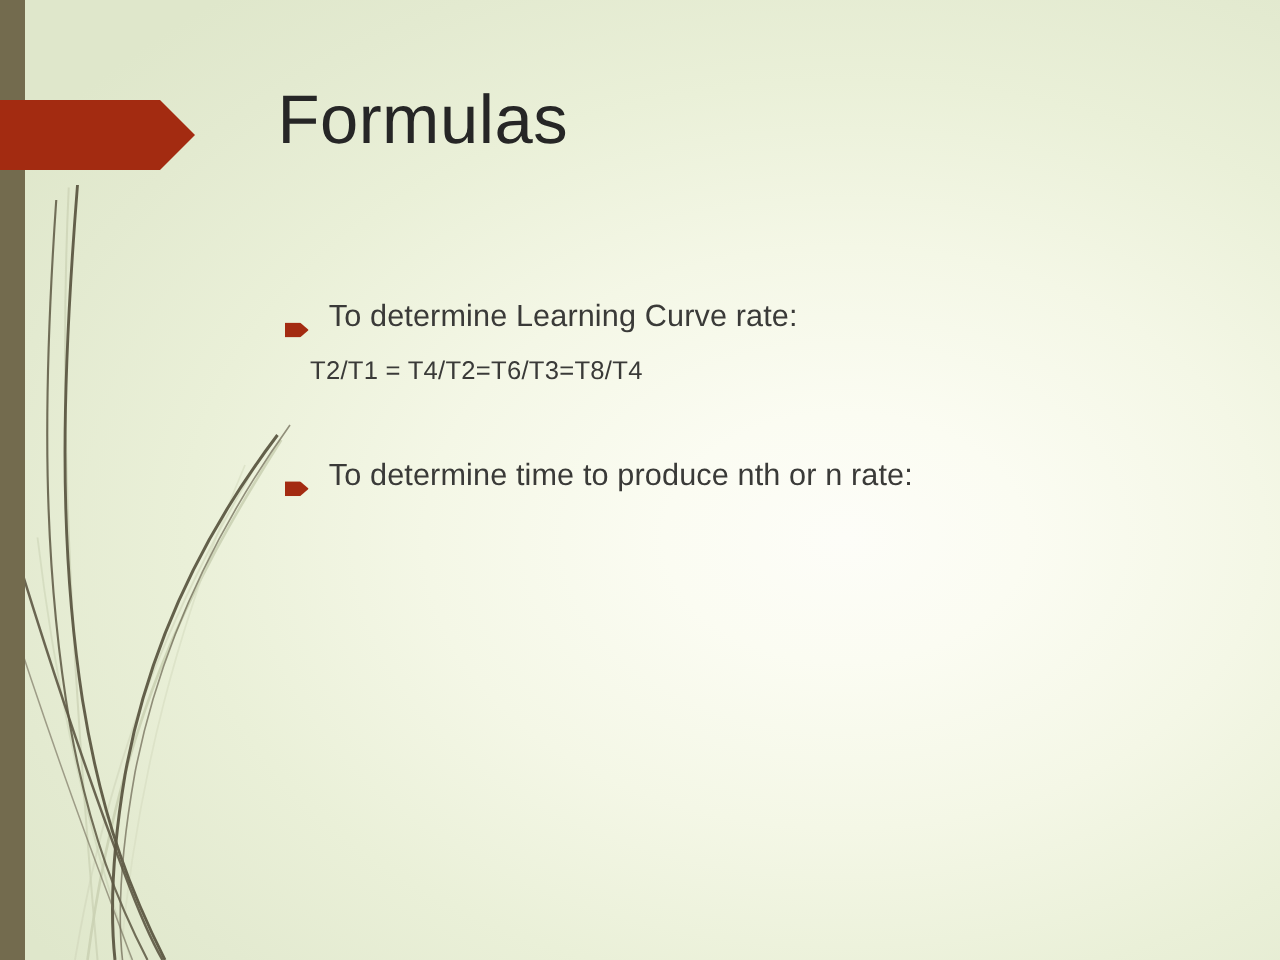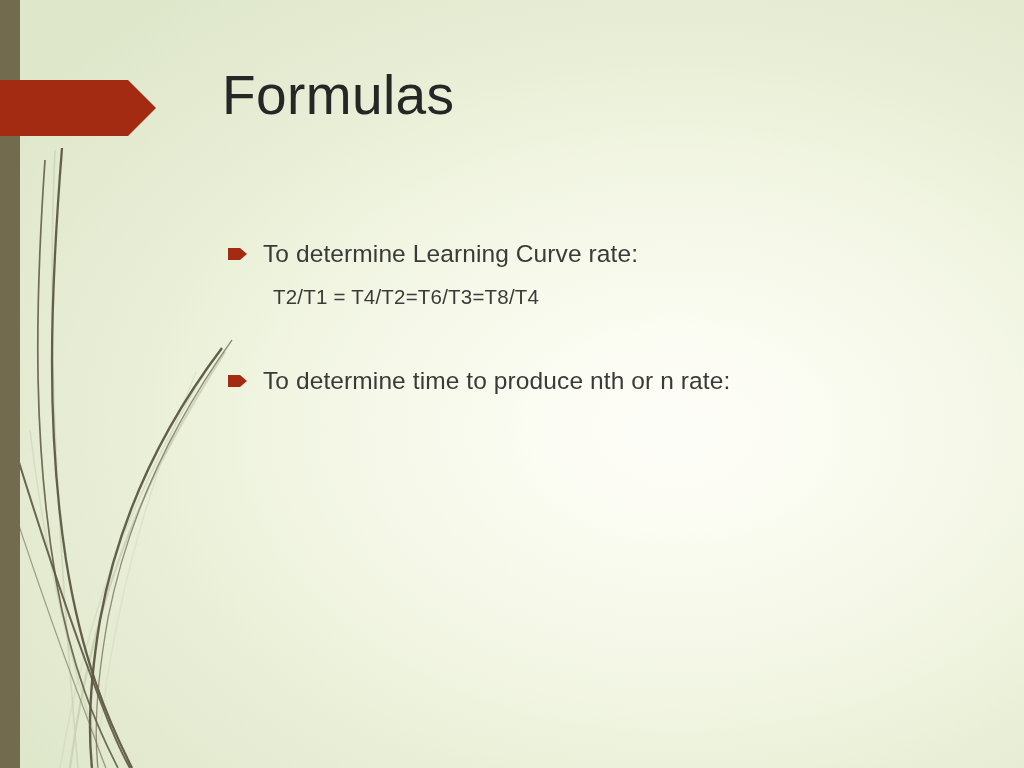--- a/index.html
+++ b/index.html
@@ -78,21 +78,21 @@
   .body-content {
     position: absolute;
     left: 228px;
     top: 238px;
     width: 740px;
     z-index: 6;
   }
 
   .bullet-row {
     display: flex;
-    align-items: flex-start;
+    align-items: flex-end;
     margin: 0;
   }
 
   .bullet-marker {
     flex: 0 0 auto;
     width: 19px;
     height: 12px;
     margin-top: 10px;
     margin-right: 16px;
     background: #a32b11;
@@ -102,21 +102,21 @@
   .bullet-text {
     font-size: 24.5px;
     line-height: 32px;
     font-weight: 400;
     color: #3a3a38;
     letter-spacing: 0.1px;
     white-space: nowrap;
   }
 
   .formula-line {
-    margin-left: 45px;
+    margin-left: 20px;
     margin-top: 13px;
     font-size: 20.5px;
     line-height: 28px;
     font-weight: 400;
     color: #3a3a38;
     letter-spacing: 0.2px;
     white-space: nowrap;
   }
 
   .bullet-gap {

